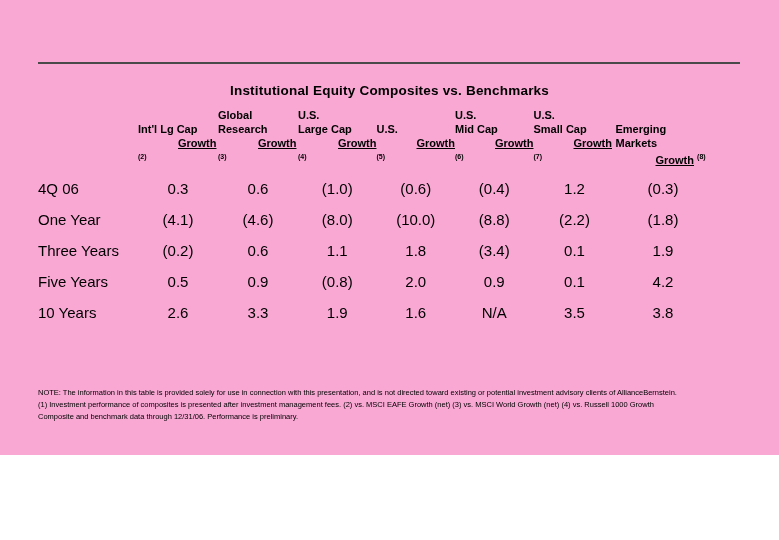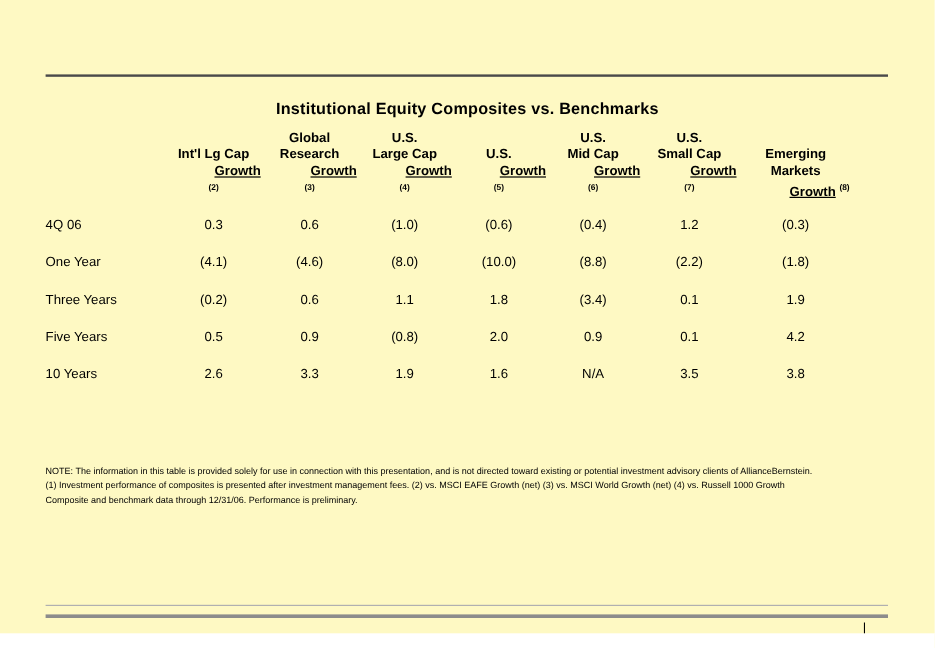--- a/index.html
+++ b/index.html
@@ -5,22 +5,22 @@
   html, body {
     margin: 0;
     padding: 0;
     background: #ffffff;
     font-family: "Liberation Sans", sans-serif;
     color: #000000;
   }
   .slide {
     position: relative;
     width: 779px;
-    height: 528px;
-    background: #fef9c3;
+    height: 455px;
+    background: #f9a8d4;
     overflow: hidden;
   }
   .rule {
     position: absolute;
     left: 38px;
     width: 702px;
   }
   .rule-top {
     top: 62px;
     height: 2px;
@@ -53,21 +53,21 @@
     border-collapse: collapse;
     table-layout: fixed;
   }
   table.composites th, table.composites td {
     padding: 0;
     font-size: 11px;
     vertical-align: bottom;
   }
   table.composites thead th {
     font-weight: bold;
-    text-align: center;
+    text-align: left;
     height: 56px;
     line-height: 14px;
     padding-bottom: 6px;
   }
   table.composites thead th.row-label-head {
     text-align: left;
   }
   .growth-word {
     text-decoration: underline;
     margin-left: 40px;
@@ -75,21 +75,21 @@
   .fn-sup {
     font-size: 7px;
     vertical-align: super;
     text-decoration: none;
     font-weight: bold;
   }
   table.composites tbody td {
     height: 31px;
     text-align: center;
     vertical-align: middle;
-    font-size: 11px;
+    font-size: 15px;
     margin-left: 32px;
   }
   table.composites tbody td.row-label {
     text-align: left;
   }
   .footnotes {
     position: absolute;
     left: 38px;
     top: 387px;
     width: 710px;

